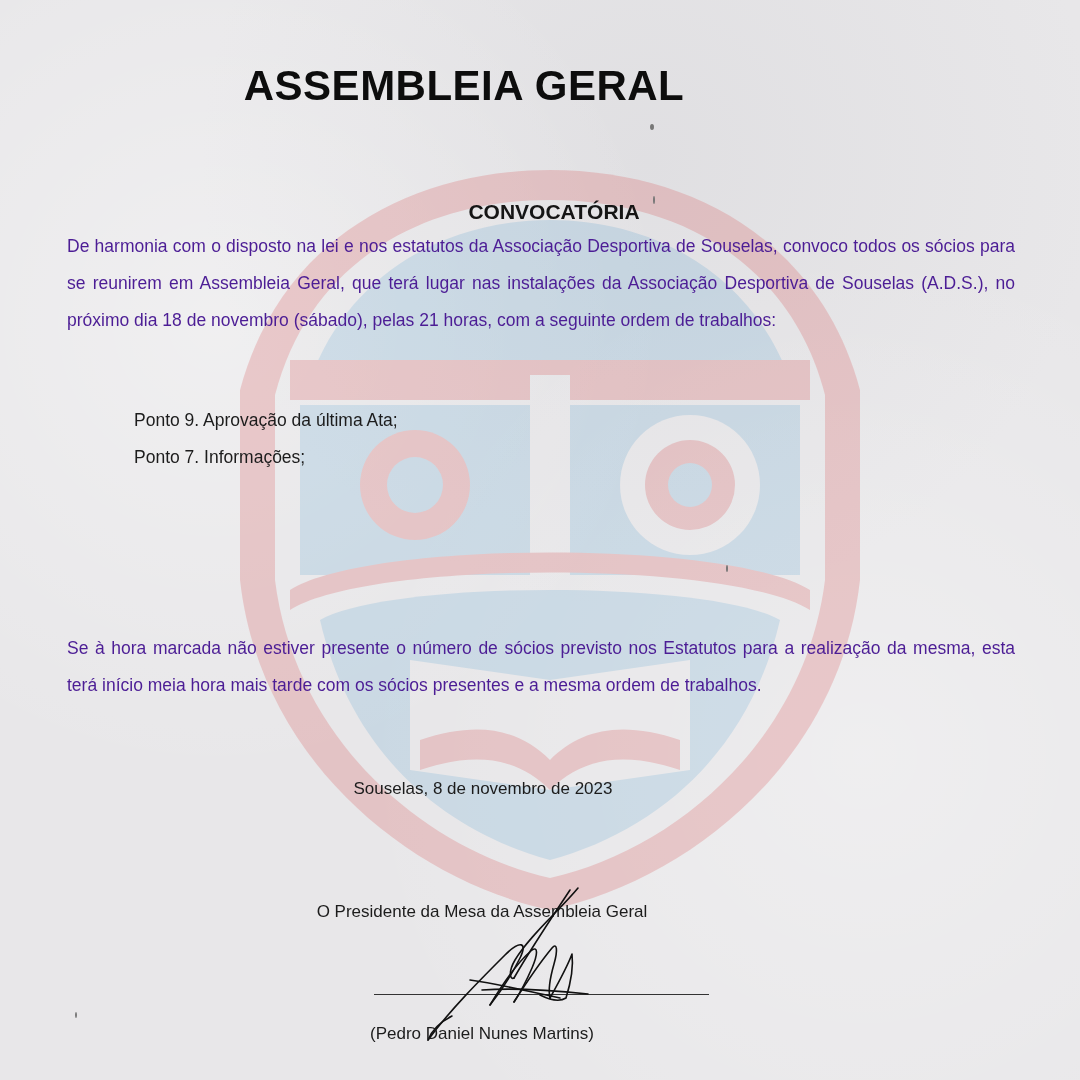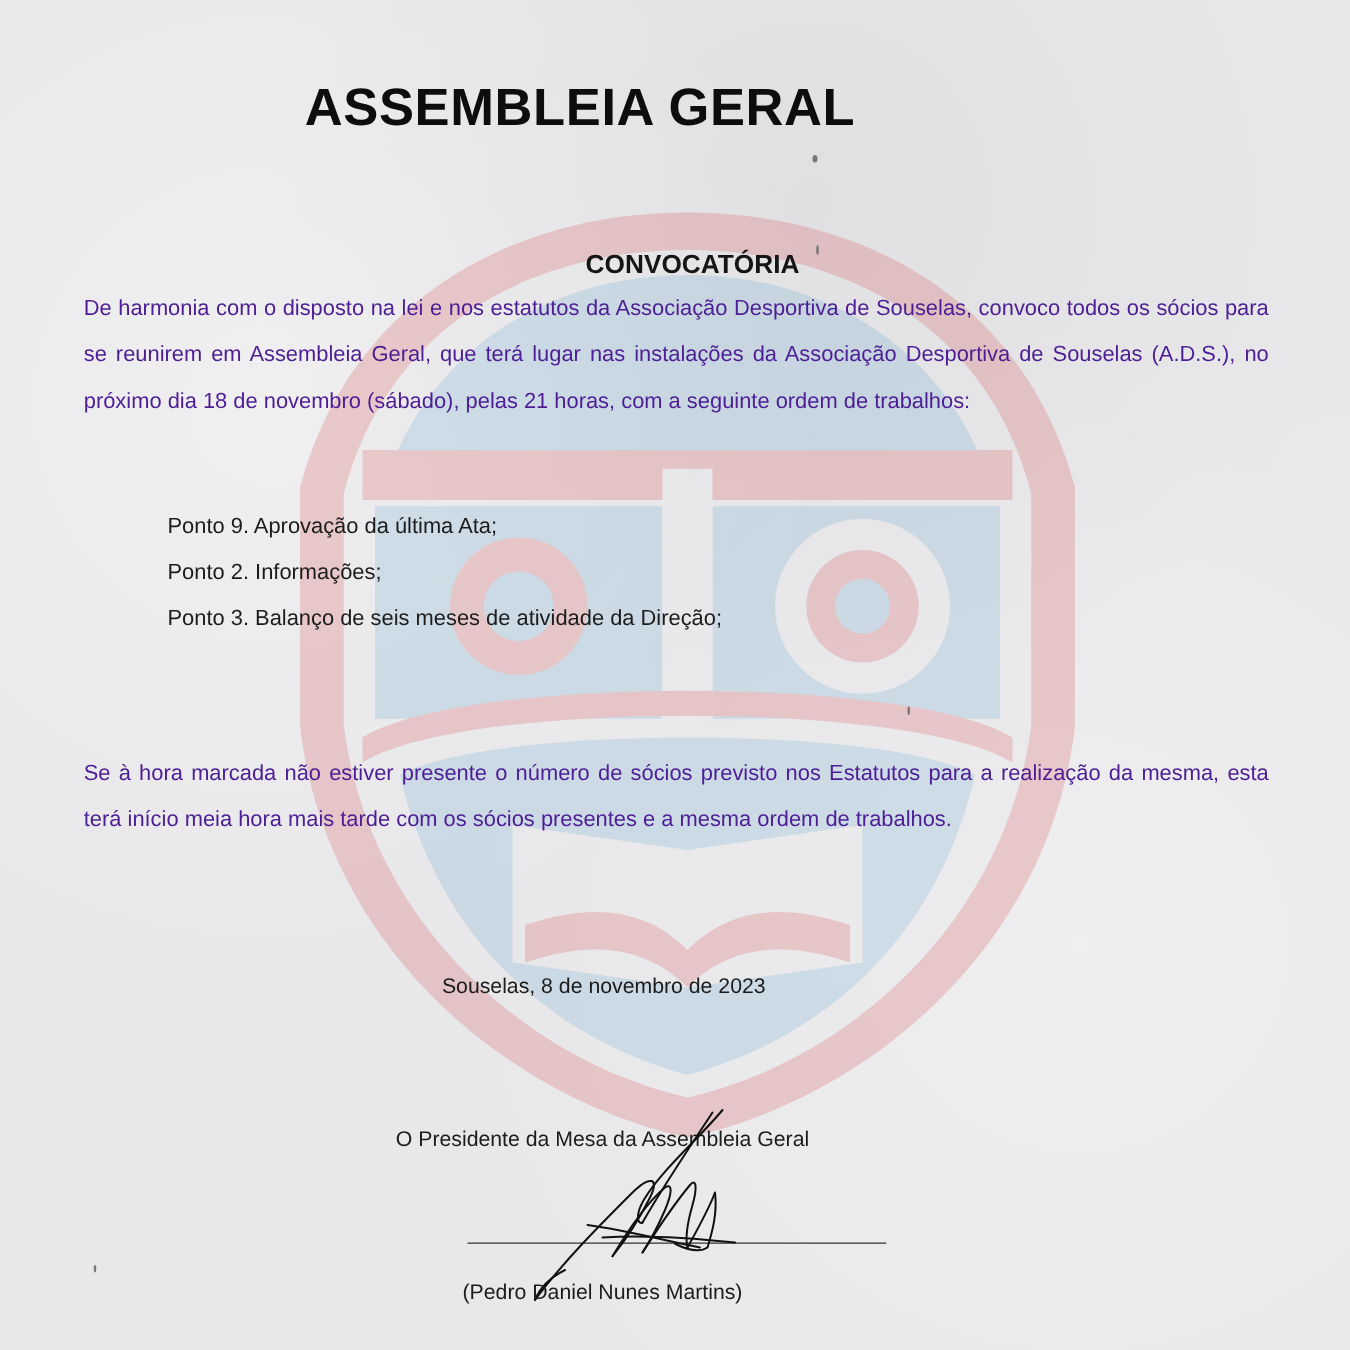--- a/index.html
+++ b/index.html
@@ -59,21 +59,21 @@
       position: absolute;
       left: 67px;
       width: 948px;
       font-size: 17.5px;
       line-height: 37px;
       text-align: justify;
       color: #4c1d95;
       margin: 0;
     }
     .para1 { top: 228px; }
-    .para2 { top: 600px; }
+    .para2 { top: 630px; }
     .agenda {
       position: absolute;
       left: 134px;
       top: 402px;
       margin: 0;
       padding: 0;
       list-style: none;
       font-size: 17.5px;
       line-height: 37px;
       color: #1c1c1c;
@@ -142,22 +142,21 @@
 </svg>
 
 <h1 class="title">ASSEMBLEIA GERAL</h1>
 
 <h2 class="subtitle">CONVOCATÓRIA</h2>
 
 <p class="para para1">De harmonia com o disposto na lei e nos estatutos da Associação Desportiva de Souselas, convoco todos os sócios para se reunirem em Assembleia Geral, que terá lugar nas instalações da Associação Desportiva de Souselas (A.D.S.), no próximo dia 18 de novembro (sábado), pelas 21 horas, com a seguinte ordem de trabalhos:</p>
 
 <ul class="agenda">
   <li>Ponto 9. Aprovação da última Ata;</li>
-  <li>Ponto 2. Informações;</li>
-  <li>Ponto 3. Balanço de seis meses de atividade da Direção;</li>
+  <li>Ponto 7. Informações;</li>
 </ul>
 
 <p class="para para2">Se à hora marcada não estiver presente o número de sócios previsto nos Estatutos para a realização da mesma, esta terá início meia hora mais tarde com os sócios presentes e a mesma ordem de trabalhos.</p>
 
 <p class="center-line date">Souselas, 8 de novembro de 2023</p>
 
 <p class="center-line president">O Presidente da Mesa da Assembleia Geral</p>
 
 <div class="sign-line"></div>
 

